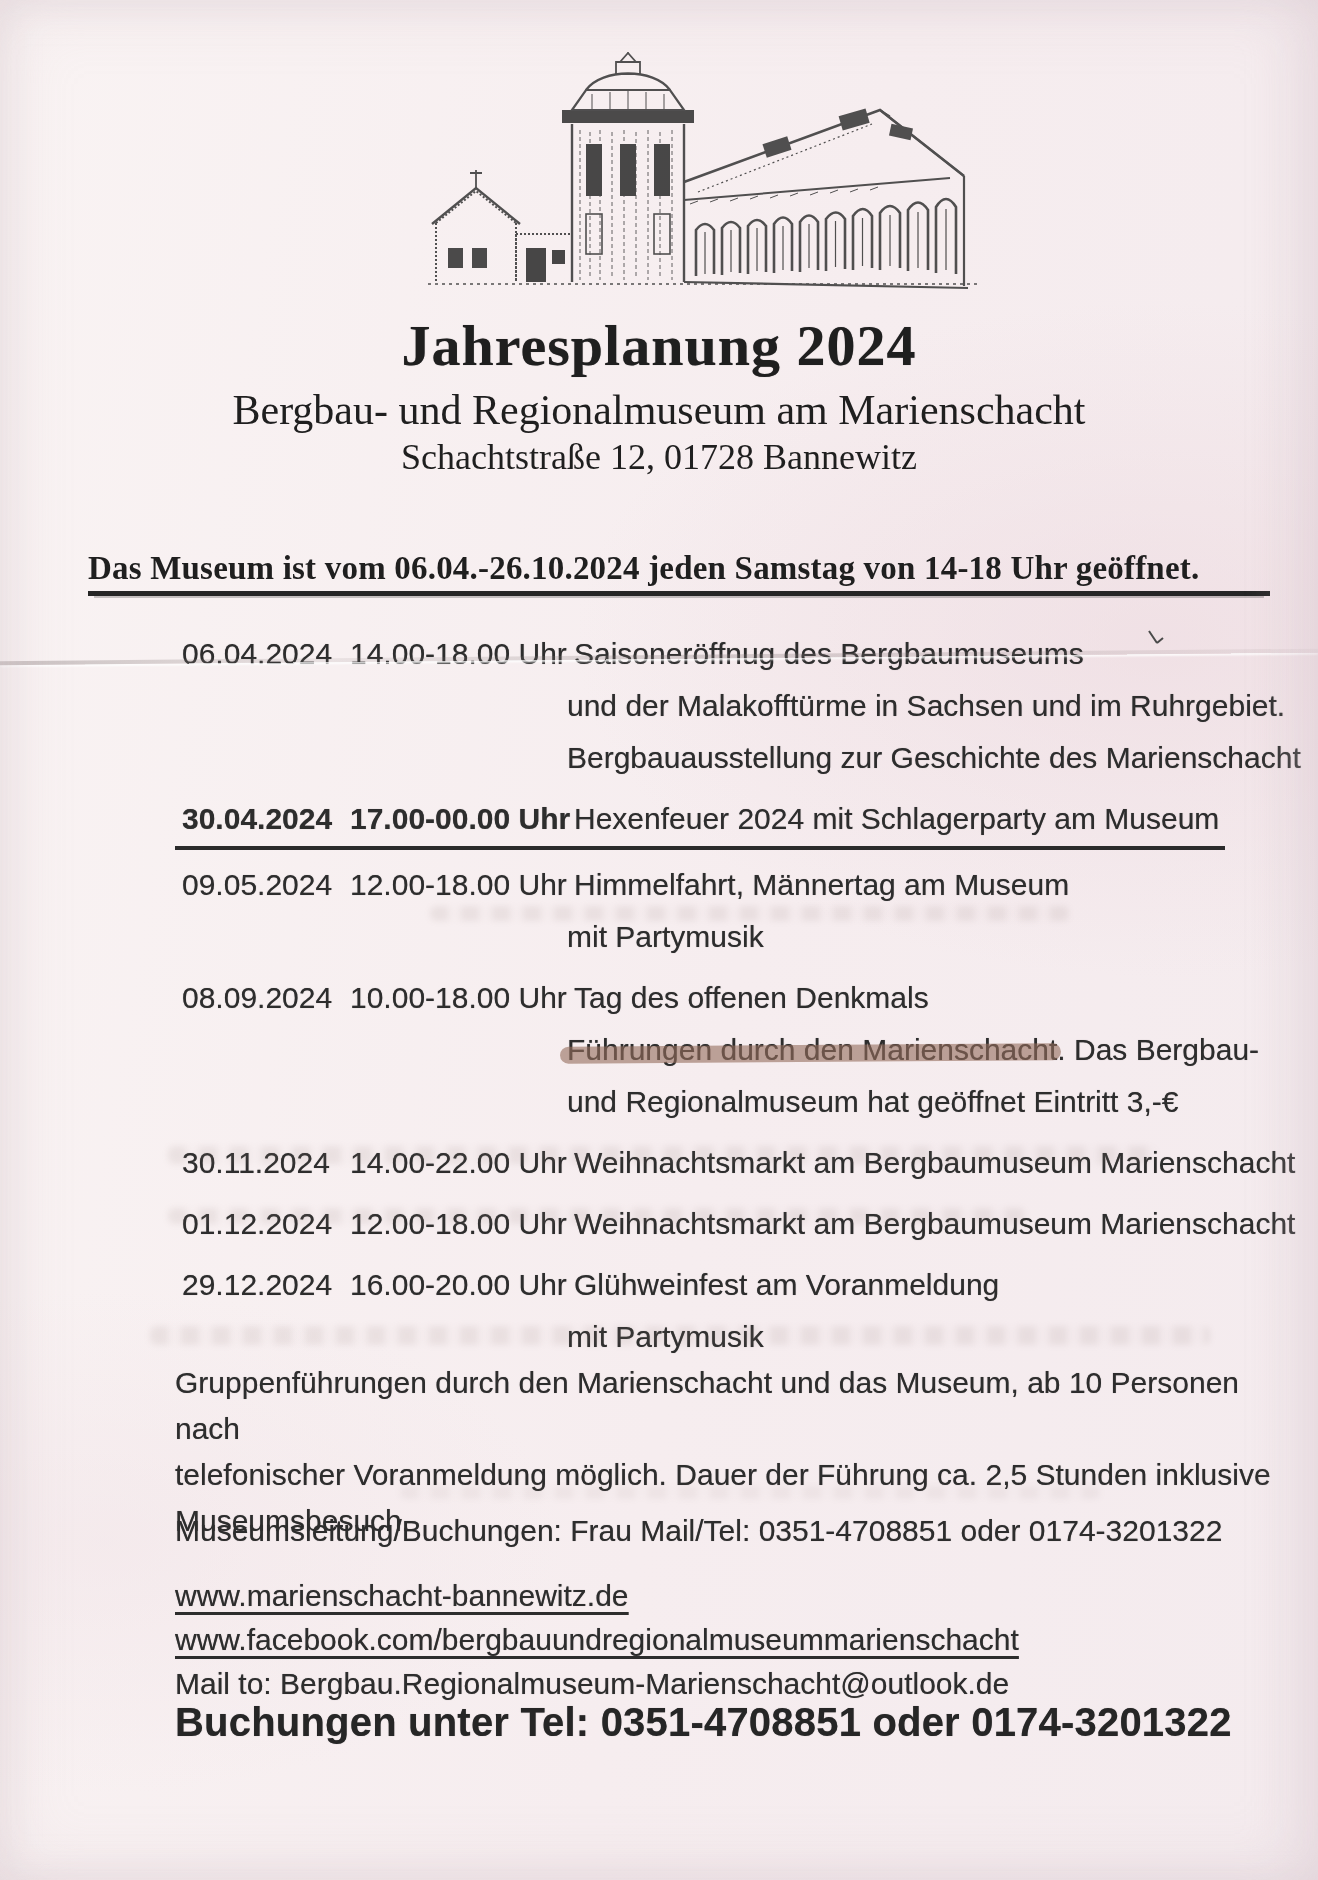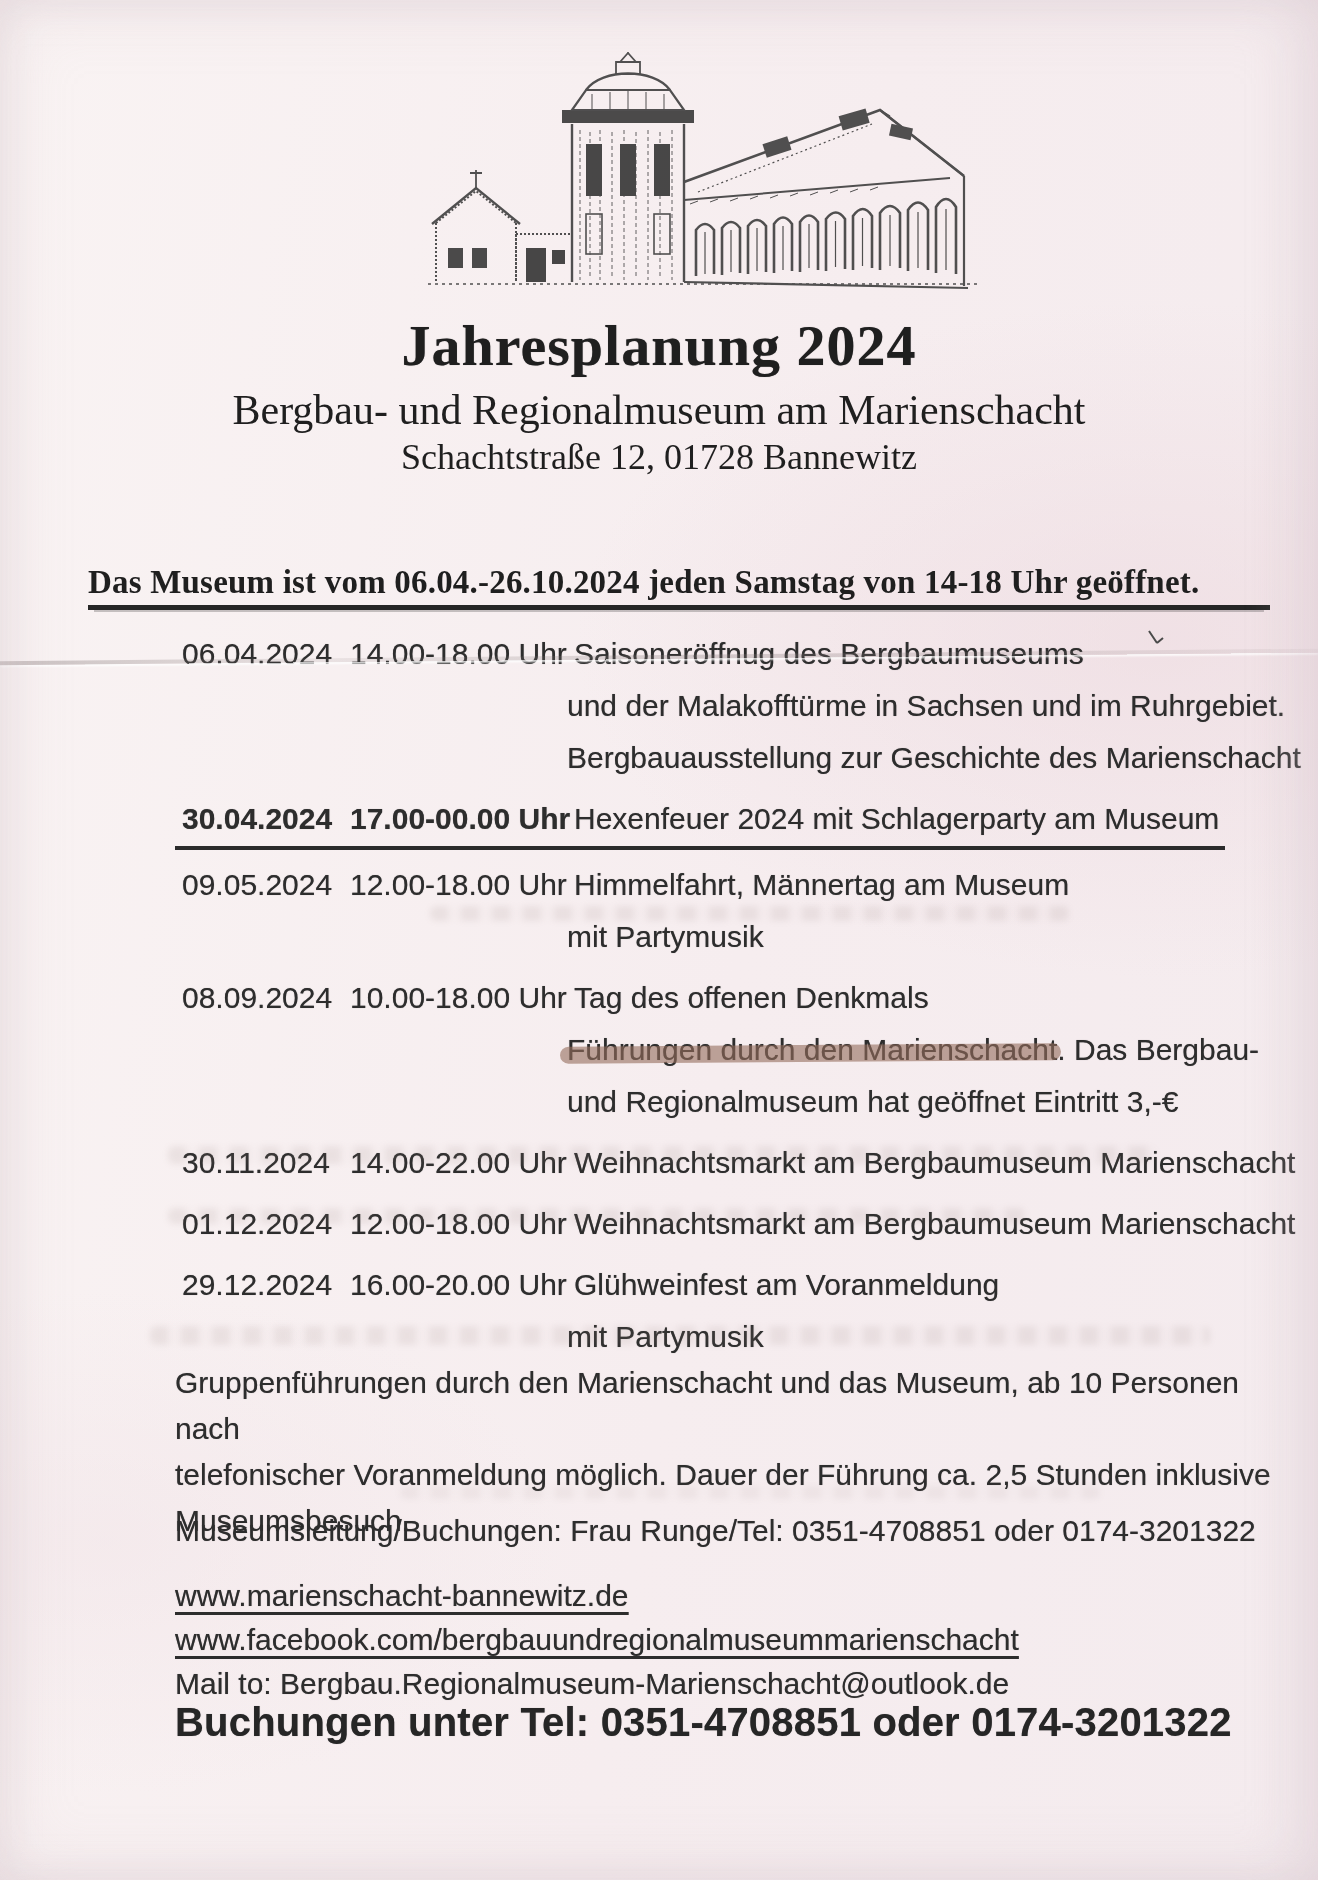--- a/index.html
+++ b/index.html
@@ -13,21 +13,21 @@
       linear-gradient(100deg,#f9f3f3,#f6edef 55%,#f4ebee);
   }
   .page::after{content:'';position:absolute;inset:0;pointer-events:none;
     box-shadow:inset 0 0 70px rgba(208,192,198,.30), inset -28px 0 46px rgba(214,198,204,.22), inset 14px 0 30px rgba(214,200,204,.18);}
   .abs{position:absolute;}
   
   .serif{font-family:"Liberation Serif","DejaVu Serif",serif;color:#1f1f1f;}
   .title{left:0;right:0;top:312px;text-align:center;font-size:58px;font-weight:bold;letter-spacing:1px;}
   .subtitle{left:0;right:0;top:386px;text-align:center;font-size:42px;}
   .address{left:0;right:0;top:436px;text-align:center;font-size:36px;}
-  .notice{left:88px;right:48px;top:564px;font-size:33px;font-weight:bold;
+  .notice{left:88px;right:48px;top:550px;font-size:33px;font-weight:bold;
     border-bottom:5px solid #262626;padding-bottom:4px;letter-spacing:.2px;
     box-shadow:0 8px 0 -6px rgba(40,40,40,.25);}
   
   .events{left:175px;top:628px;right:30px;font-size:30px;line-height:52px;}
   .event{margin-bottom:9px;}
   .row{display:flex;}
   .row .date{width:168px;flex:0 0 auto;margin-left:7px;}
   .row .time{width:224px;flex:0 0 auto;}
   .row .etitle{flex:0 0 auto;white-space:nowrap;}
   .row.uline{width:max-content;border-bottom:4px solid #2b2b2b;padding-bottom:1px;padding-right:6px;}
@@ -182,21 +182,21 @@
       </div>
     </div>
 
   <div class="abs para soft">
       <div>Gruppenführungen durch den Marienschacht und das Museum, ab 10 Personen nach</div>
       <div>telefonischer Voranmeldung möglich. Dauer der Führung ca. 2,5 Stunden inklusive</div>
       <div>Museumsbesuch.</div>
     </div>
 
   <div class="abs contact soft">
-    <span>Museumsleitung/Buchungen: </span><span class="b">Frau Runge</span><span>/Tel: 0351-4708851 oder 0174-3201322</span>
+    <span>Museumsleitung/Buchungen: </span><span class="b">Frau Mail</span><span>/Tel: 0351-4708851 oder 0174-3201322</span>
   </div>
 
   <div class="abs links soft">
     <div class="ul">www.marienschacht-bannewitz.de</div>
     <div class="ul">www.facebook.com/bergbauundregionalmuseummarienschacht</div>
     <div><span>Mail to: </span><span>Bergbau.Regionalmuseum-Marienschacht@outlook.de</span></div>
   </div>
 
   <div class="abs booking soft">Buchungen unter Tel: 0351-4708851 oder 0174-3201322</div>
 

